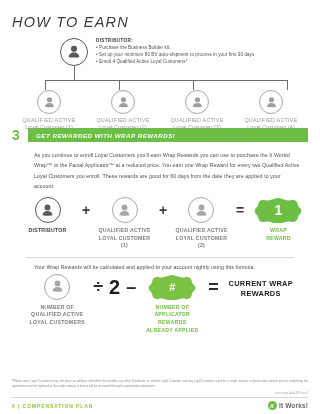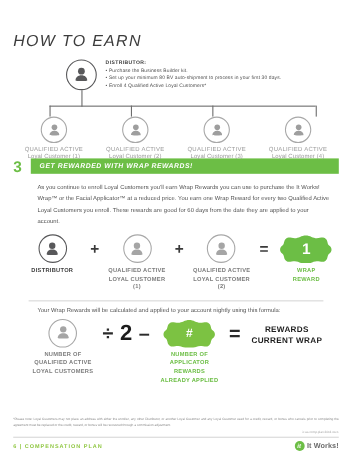--- a/index.html
+++ b/index.html
@@ -11,21 +11,20 @@
     overflow:hidden;
   }
   .page { position:relative; width:320px; height:414px; padding:0 12px; }
 
   
   .hdr { padding-top:14px; }
   .hdr-sub {
     font-size:14.5px; font-style:italic; font-weight:400;
     letter-spacing:1.2px; color:#3c3c3c;
     font-family:"Liberation Sans", sans-serif;
-    margin-top:16px;
   }
   .hdr-main {
     font-size:15.5px; font-weight:bold; letter-spacing:.4px;
     color:#1c1c1c; margin-top:1px;
   }
 
   
   .tree { position:relative; height:88px; margin-top:6px; }
 
   .avatar { border-radius:50%; background:#fff; display:flex;
@@ -317,22 +316,22 @@
       <div class="eq-cap green">
         <div>NUMBER OF</div>
         <div>APPLICATOR REWARDS</div>
         <div>ALREADY APPLIED</div>
       </div>
     </div>
 
     <div class="big-op">=</div>
 
     <div class="result">
+      <div>CURRENT WRAP</div>
       <div>REWARDS</div>
-      <div>CURRENT WRAP</div>
     </div>
   </div>
 
   <div class="foot">
     <div class="fineprint">*Please note: Loyal Customers may not place an address with either the enroller, any other Distributor, or another Loyal Customer and any Loyal Customer used for a credit, reward, or bonus who cancels prior to completing the agreement must be replaced or the credit, reward, or bonus will be recovered through a commission adjustment.</div>
     <div class="rev">it.ws.comp.plan.2013.rev.1</div>
     <div class="foot-rule"></div>
     <div class="foot-row">
       <div class="page-lbl">6 | COMPENSATION PLAN</div>
       <div class="logo">

